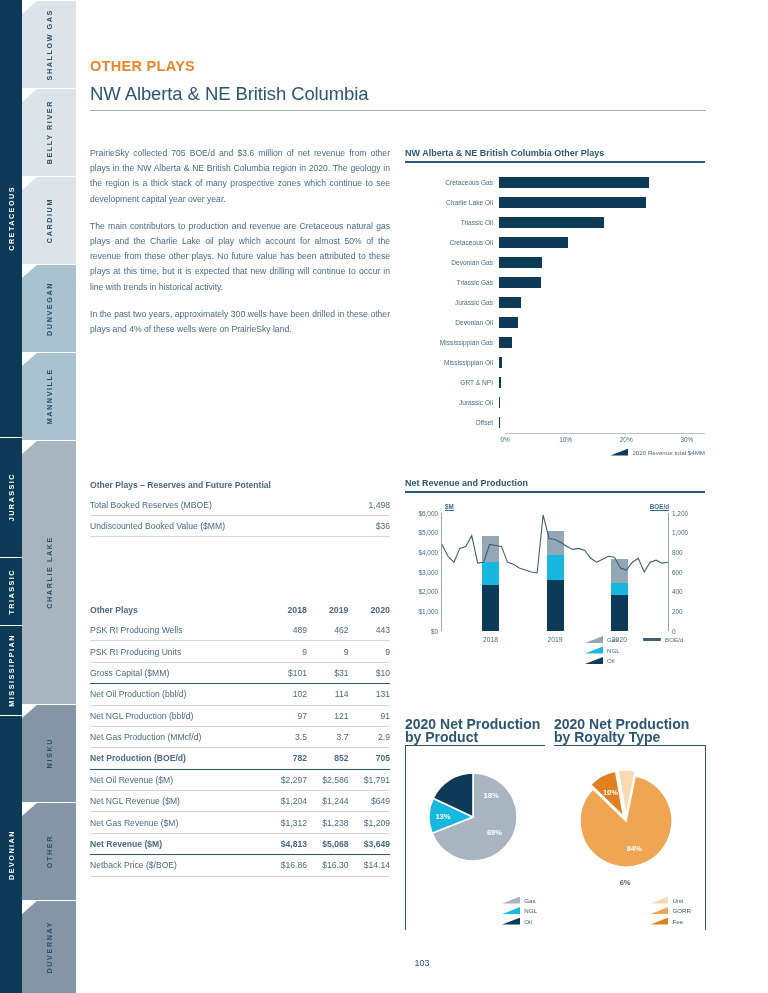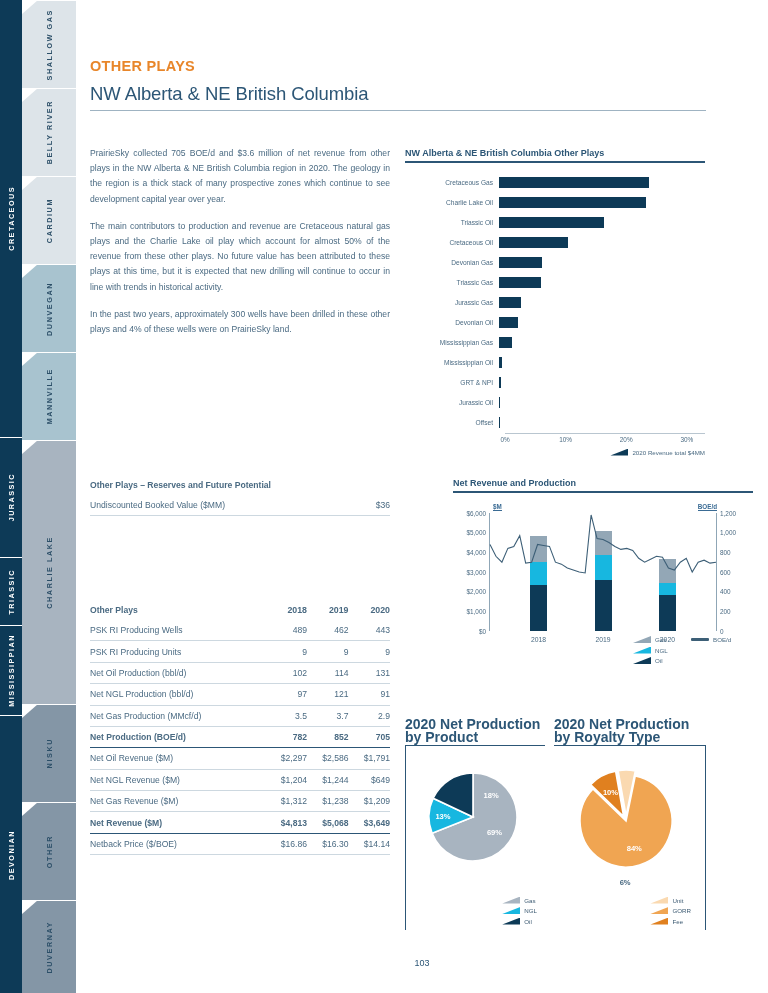--- a/index.html
+++ b/index.html
@@ -124,21 +124,21 @@
   }
   .num { text-align: right; }
   .bold-row td { font-weight: bold; color: #2c5676; }
 
   
   #data-panel { position: absolute; left: 14px; top: 600px; width: 300px; }
   #data-panel th.yr { text-align: right; font-size: 8.8px; }
   #data-panel td { padding: 5.2px 0; }
 
   
-  #combo-panel { position: absolute; left: 329px; top: 478px; width: 300px; margin-left: 48px; }
+  #combo-panel { position: absolute; left: 329px; top: 478px; width: 300px; }
   #combo-plot {
     position: relative; margin-top: 12px; height: 148px;
   }
   #combo-inner {
     position: absolute; left: 36px; right: 36px; top: 8px; bottom: 22px;
     border-left: 1px solid #8fa6b6; border-right: 1px solid #8fa6b6;
   }
   .axis-title {
     position: absolute; font-size: 6.3px; color: #3a6b94; font-weight: bold;
     border-bottom: 1px solid #3a6b94; padding-bottom: 0px;
@@ -368,20 +368,24 @@
 
   <div id="reserves-panel">
     <table class="tbl">
       <thead>
         <tr class="tbl-head rule-strong">
           <th colspan="2">Other Plays – Reserves and Future Potential</th>
         </tr>
       </thead>
       <tbody id="reserves-body">
           <tr class="rule-light">
+            <td>Total Booked Reserves (MBOE)</td>
+            <td class="num">1,498</td>
+          </tr>
+          <tr class="rule-light">
             <td>Undiscounted Booked Value ($MM)</td>
             <td class="num">$36</td>
           </tr>
         </tbody>
     </table>
   </div>
 
   <div id="data-panel">
     <table class="tbl">
       <thead>
@@ -397,20 +401,26 @@
             <td>PSK RI Producing Wells</td>
             <td class="num">489</td>
             <td class="num">462</td>
             <td class="num">443</td>
           </tr>
           <tr class="rule-light">
             <td>PSK RI Producing Units</td>
             <td class="num">9</td>
             <td class="num">9</td>
             <td class="num">9</td>
+          </tr>
+          <tr class="rule-strong">
+            <td>Gross Capital ($MM)</td>
+            <td class="num">$101</td>
+            <td class="num">$31</td>
+            <td class="num">$10</td>
           </tr>
           <tr class="rule-light">
             <td>Net Oil Production (bbl/d)</td>
             <td class="num">102</td>
             <td class="num">114</td>
             <td class="num">131</td>
           </tr>
           <tr class="rule-light">
             <td>Net NGL Production (bbl/d)</td>
             <td class="num">97</td>

